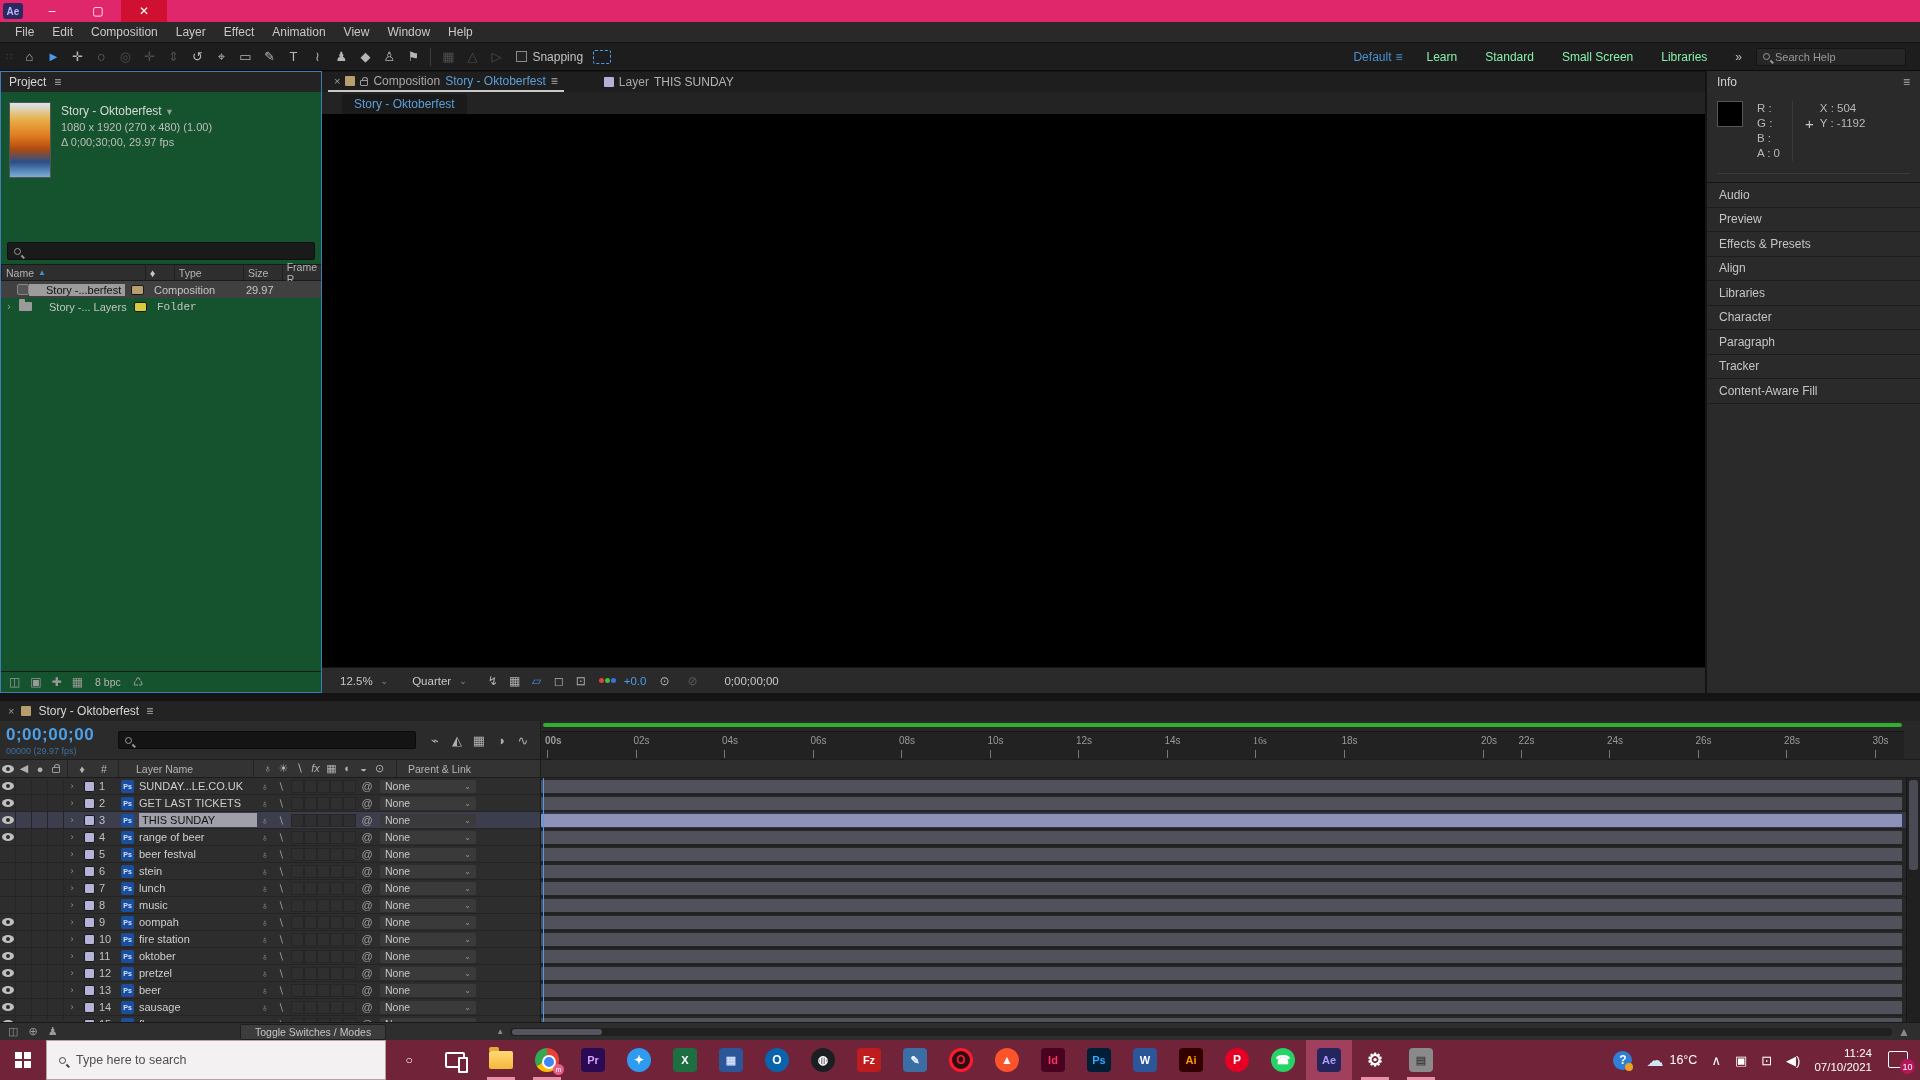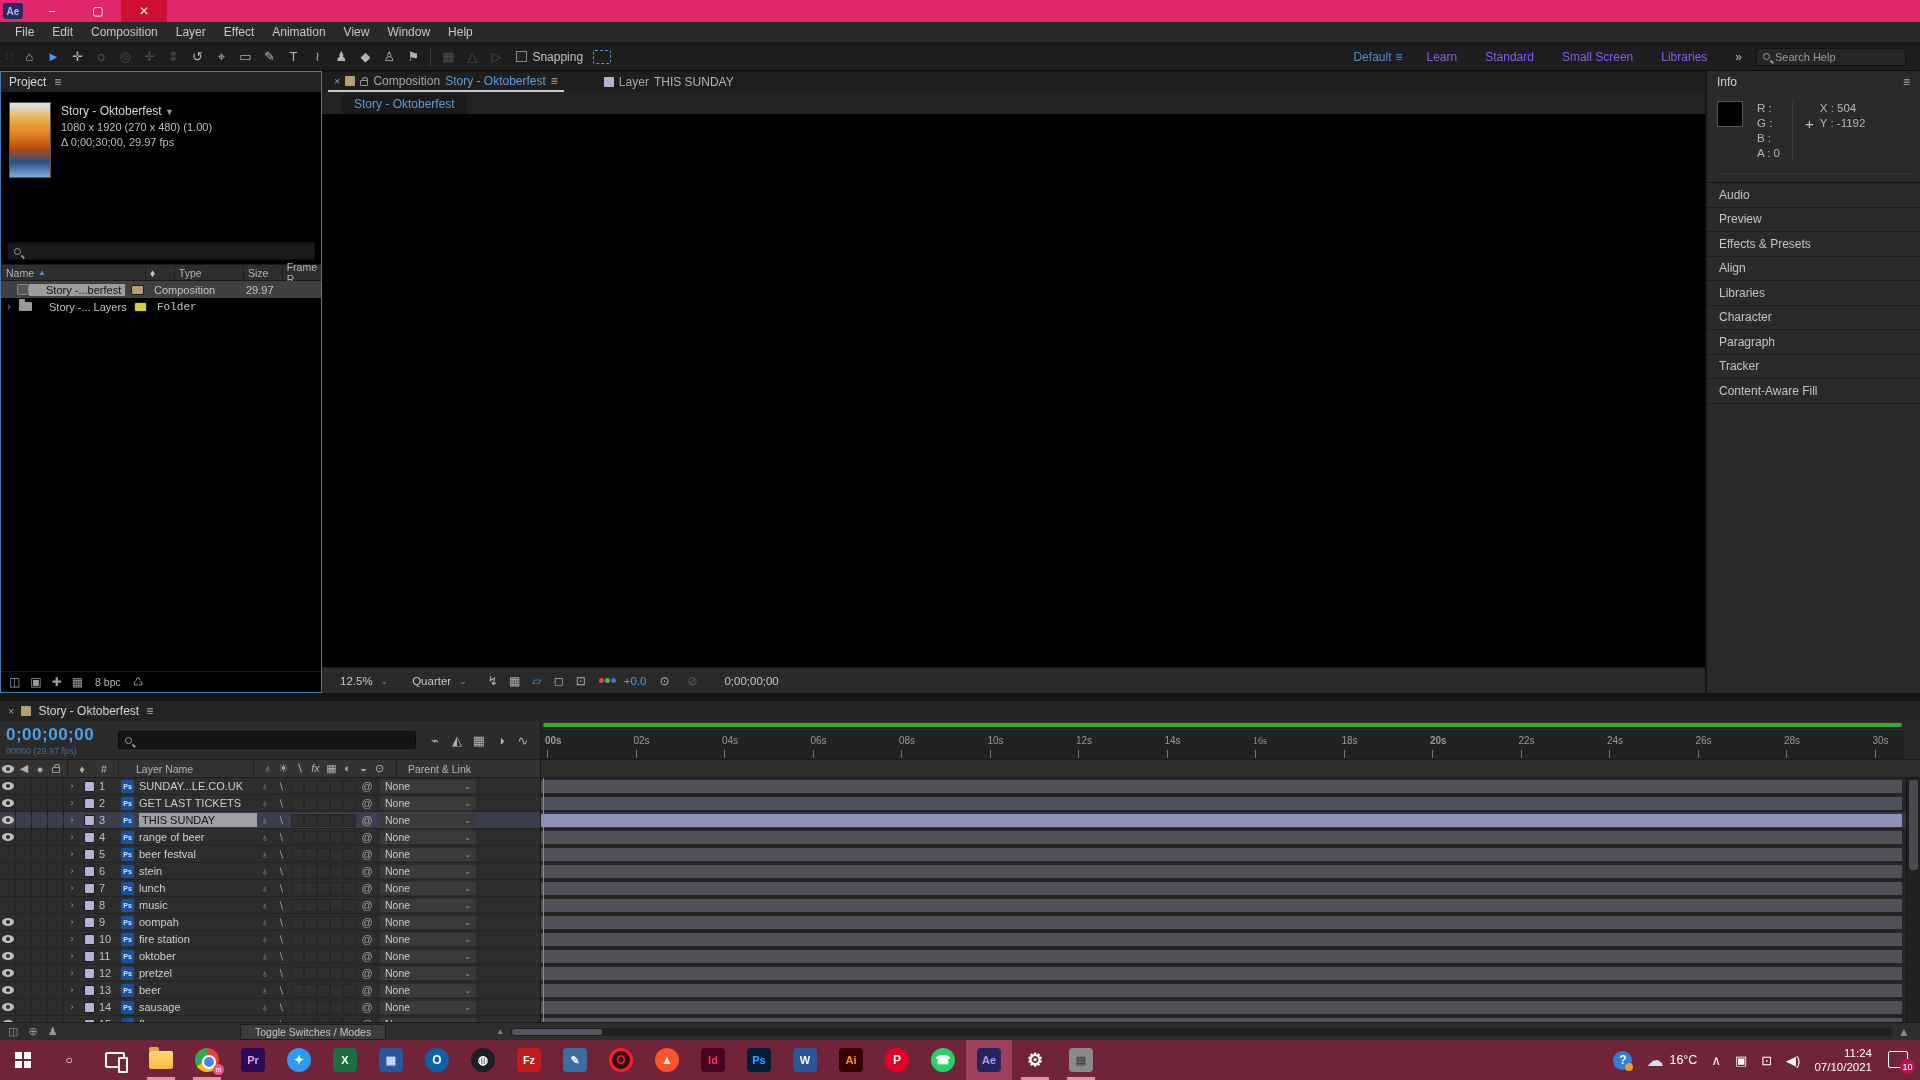--- a/index.html
+++ b/index.html
@@ -22,34 +22,34 @@
   #toolbar { height:28px; background:#1d1d1d; display:flex; align-items:center; border-bottom:1px solid #0c0c0c; padding:0 6px; }
   #toolbar .grip { color:#4a4a4a; font-size:10px; letter-spacing:-1px; margin-right:6px; }
   .tool { width:24px; height:22px; display:flex; align-items:center; justify-content:center; color:#b5b5b5; font-size:13px; border-radius:2px; }
   .tool.active { color:#4a9bf0; }
   .tool.disabled { color:#4f4f4f; }
   .tool-sep { width:1px; height:18px; background:#3a3a3a; margin:0 5px; }
   #snapping-wrap { display:flex; align-items:center; gap:5px; margin-left:8px; color:#c0c0c0; font-size:12px; }
   #snapping-box { width:11px; height:11px; border:1px solid #8a8a8a; background:#222; }
   #roi-btn { width:18px; height:14px; border:1px dashed #4a9bf0; margin-left:10px; border-radius:2px; }
   #toolbar-right { margin-left:auto; display:flex; align-items:center; gap:4px; }
-  .ws-item { color:#8b5cf6; font-size:12px; padding:0 14px; }
+  .ws-item { color:#86efac; font-size:12px; padding:0 14px; }
   .ws-item.active { color:#4a8fd1; padding-right:4px; }
   .ws-menu { color:#4a8fd1; font-size:12px; padding-right:10px; }
   #ws-overflow { color:#c0c0c0; font-size:12px; padding:0 10px; }
   #help-search { width:150px; height:18px; background:#262626; border:1px solid #141414; border-radius:2px;
     color:#9a9a9a; font-size:11px; display:flex; align-items:center; gap:5px; padding:0 6px; margin-right:8px; }
   .mag { width:7px; height:7px; border:1.5px solid #9a9a9a; border-radius:50%; position:relative; flex:none; }
   .mag::after { content:""; position:absolute; width:4px; height:1.5px; background:#9a9a9a; transform:rotate(45deg); left:6px; top:7px; }
 
   
   #main { height:622px; display:flex; background:#141414; }
 
   
-  #project-panel { width:322px; background:#000000; border:1px solid #3e7cb8; display:flex; flex-direction:column; }
+  #project-panel { width:322px; background:#14532d; border:1px solid #3e7cb8; display:flex; flex-direction:column; }
   .panel-tabrow { height:20px; background:#232323; display:flex; align-items:center; padding:0 8px; gap:8px; flex:none; }
   .panel-tab-label { color:#d6d6d6; font-size:12px; }
   .ham { color:#b0b0b0; font-size:12px; }
   #proj-preview { display:flex; gap:10px; padding:10px 8px 6px 8px; flex:none; }
   #proj-thumb { width:42px; height:76px; border:1px solid #555; flex:none;
     background:linear-gradient(180deg,#d8e6f0 0%,#e8b04a 22%,#e07a1f 45%,#b14a10 62%,#2a4f8a 80%,#7ab0d8 100%); }
   #proj-meta { font-size:11px; color:#bdbdbd; line-height:15px; padding-top:2px; }
   #proj-meta .name { color:#d8d8d8; font-size:12px; }
   #proj-meta .caret { color:#9a9a9a; font-size:9px; }
   #proj-gap { flex:none; height:58px; }
@@ -459,21 +459,21 @@
           <span class="tick" style="left: 4px; font-weight: bold;">00s</span>
           <span class="tick" style="left: 92.5px;">02s</span>
           <span class="tick" style="left: 181px;">04s</span>
           <span class="tick" style="left: 269.5px;">06s</span>
           <span class="tick" style="left: 358px;">08s</span>
           <span class="tick" style="left: 446.5px;">10s</span>
           <span class="tick" style="left: 535px;">12s</span>
           <span class="tick" style="left: 623.5px;">14s</span>
           <span class="tick" style="left: 712px; font-family: Liberation Serif, serif;">16s</span>
           <span class="tick" style="left: 800.5px;">18s</span>
-          <span class="tick" style="left: 889px; font-weight: bold;">20s</span>
+          <span class="tick" style="left: 940px;">20s</span>
           <span class="tick" style="left: 977.5px;">22s</span>
           <span class="tick" style="left: 1066px;">24s</span>
           <span class="tick" style="left: 1154.5px;">26s</span>
           <span class="tick" style="left: 1243px;">28s</span>
           <span class="tick" style="left: 1331.5px;">30s</span>
         </div>
     </div>
   </div>
   <div id="tl-colhead">
     <div id="tl-colhead-left">
@@ -977,20 +977,24 @@
 
 <div id="taskbar">
   <div id="start-btn">
     <span id="start-logo">
         <i></i>
         <i></i>
         <i></i>
         <i></i>
       </span>
   </div>
+  <div id="tb-search">
+    <span class="mag"></span>
+    <span>Type here to search</span>
+  </div>
   <div id="tb-apps" style="display:flex">
       <div class="tb-app">
         <span class="appcirc" style="background: transparent; color: rgb(255, 255, 255);">○</span>
       </div>
       <div class="tb-app">
         <span class="taskview-ico"></span>
       </div>
       <div class="tb-app running">
         <span class="tb-folder"></span>
       </div>

